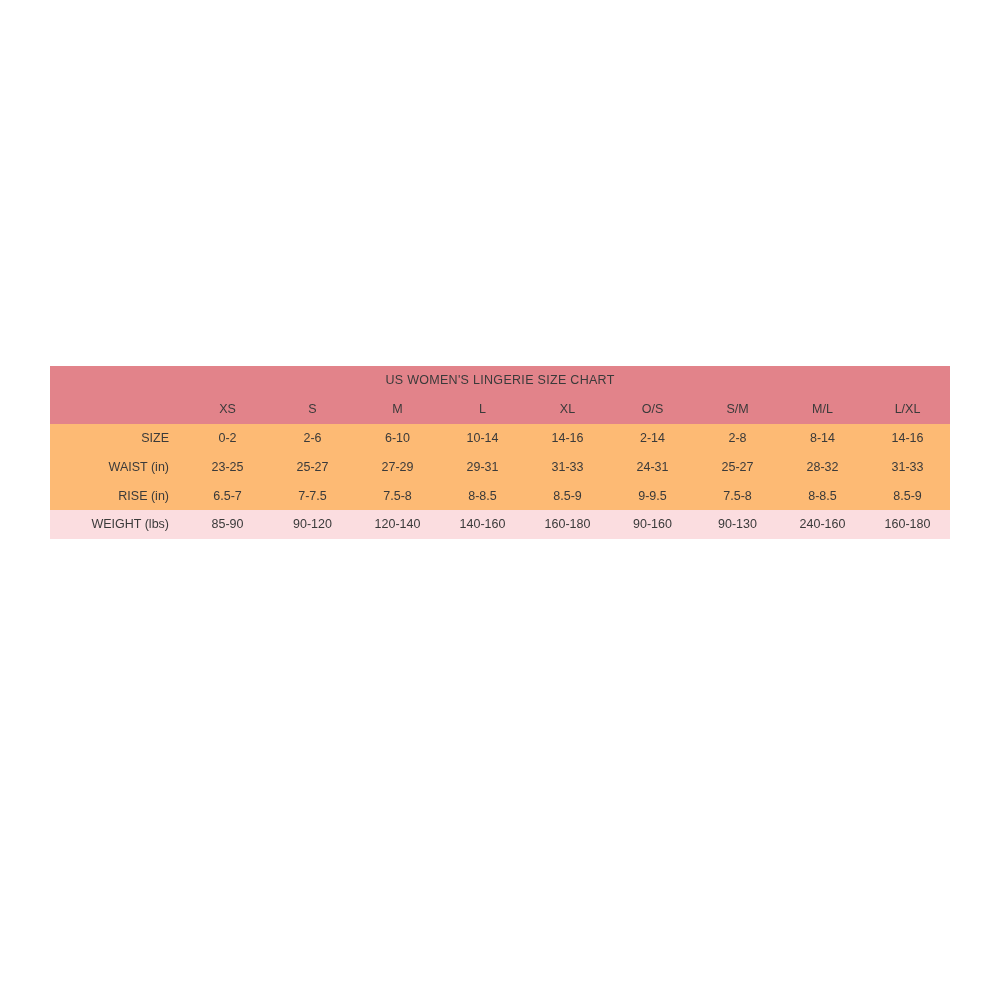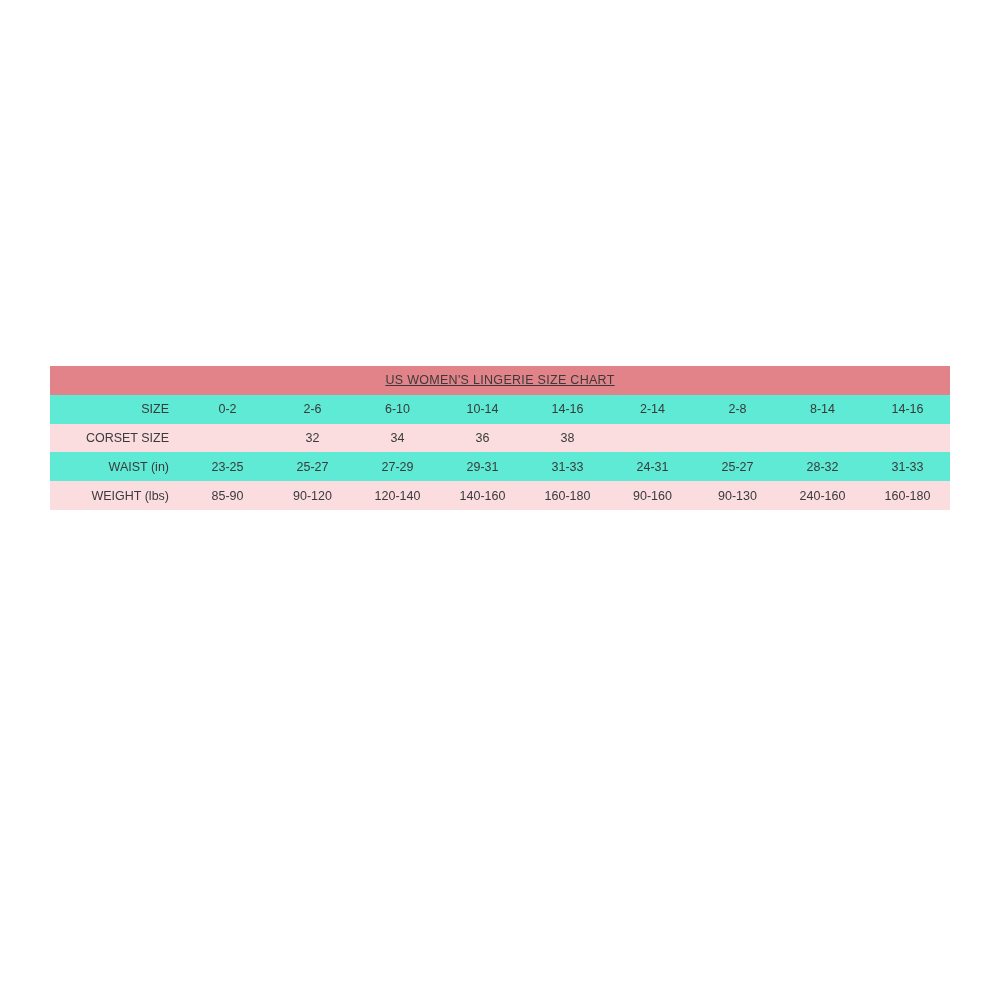--- a/index.html
+++ b/index.html
@@ -36,38 +36,37 @@
     padding: 0;
     border: none;
   }
   .title-row td {
     background: #e2838a;
     color: #ffffff;
     font-size: 12px;
     letter-spacing: 0.3px;
     height: 22px;
     font-weight: normal;
-    text-decoration: underline;
   }
   .head-row td {
     background: #e2838a;
     color: #ffffff;
     font-size: 13px;
     height: 26px;
   }
   .head-row td.corner {
     background: #e2838a;
   }
   .row-label {
     text-align: right !important;
     padding-right: 16px !important;
     color: #3a3a3a;
     font-size: 12.5px;
   }
-  .row-white td { background: #5eead4; }
+  .row-white td { background: #fdba74; }
   .row-pink td { background: #fbdde0; }
   .col-label { width: 135px; }
   .col-data { width: 85px; }
 </style>
 </head>
 <body>
 
 <div class="page">
   <div class="chart-wrap">
     <table class="size-chart">
@@ -80,55 +79,67 @@
           <col class="col-data">
           <col class="col-data">
         <col class="col-data">
           <col class="col-data">
           <col class="col-data">
       </colgroup>
       <tbody id="chart-body">
           <tr class="title-row">
             <td colspan="10">US WOMEN'S LINGERIE SIZE CHART</td>
           </tr>
+          <tr class="head-row">
+            <td class="corner"></td>
+            <td>XS</td>
+            <td>S</td>
+            <td>M</td>
+            <td>L</td>
+            <td>XL</td>
+            <td>O/S</td>
+            <td>S/M</td>
+            <td>M/L</td>
+            <td>L/XL</td>
+          </tr>
           <tr class="row-white">
             <td class="row-label">SIZE</td>
             <td>0-2</td>
             <td>2-6</td>
             <td>6-10</td>
             <td>10-14</td>
             <td>14-16</td>
             <td>2-14</td>
             <td>2-8</td>
             <td>8-14</td>
             <td>14-16</td>
           </tr>
-          <tr class="row-pink">
-            <td class="row-label">CORSET SIZE</td>
-            <td></td>
-            <td>32</td>
-            <td>34</td>
-            <td>36</td>
-            <td>38</td>
-            <td></td>
-            <td></td>
-            <td></td>
-            <td></td>
-          </tr>
           <tr class="row-white">
             <td class="row-label">WAIST (in)</td>
             <td>23-25</td>
             <td>25-27</td>
             <td>27-29</td>
             <td>29-31</td>
             <td>31-33</td>
             <td>24-31</td>
             <td>25-27</td>
             <td>28-32</td>
             <td>31-33</td>
+          </tr>
+          <tr class="row-white">
+            <td class="row-label">RISE (in)</td>
+            <td>6.5-7</td>
+            <td>7-7.5</td>
+            <td>7.5-8</td>
+            <td>8-8.5</td>
+            <td>8.5-9</td>
+            <td>9-9.5</td>
+            <td>7.5-8</td>
+            <td>8-8.5</td>
+            <td>8.5-9</td>
           </tr>
           <tr class="row-pink">
             <td class="row-label">WEIGHT (lbs)</td>
             <td>85-90</td>
             <td>90-120</td>
             <td>120-140</td>
             <td>140-160</td>
             <td>160-180</td>
             <td>90-160</td>
             <td>90-130</td>

